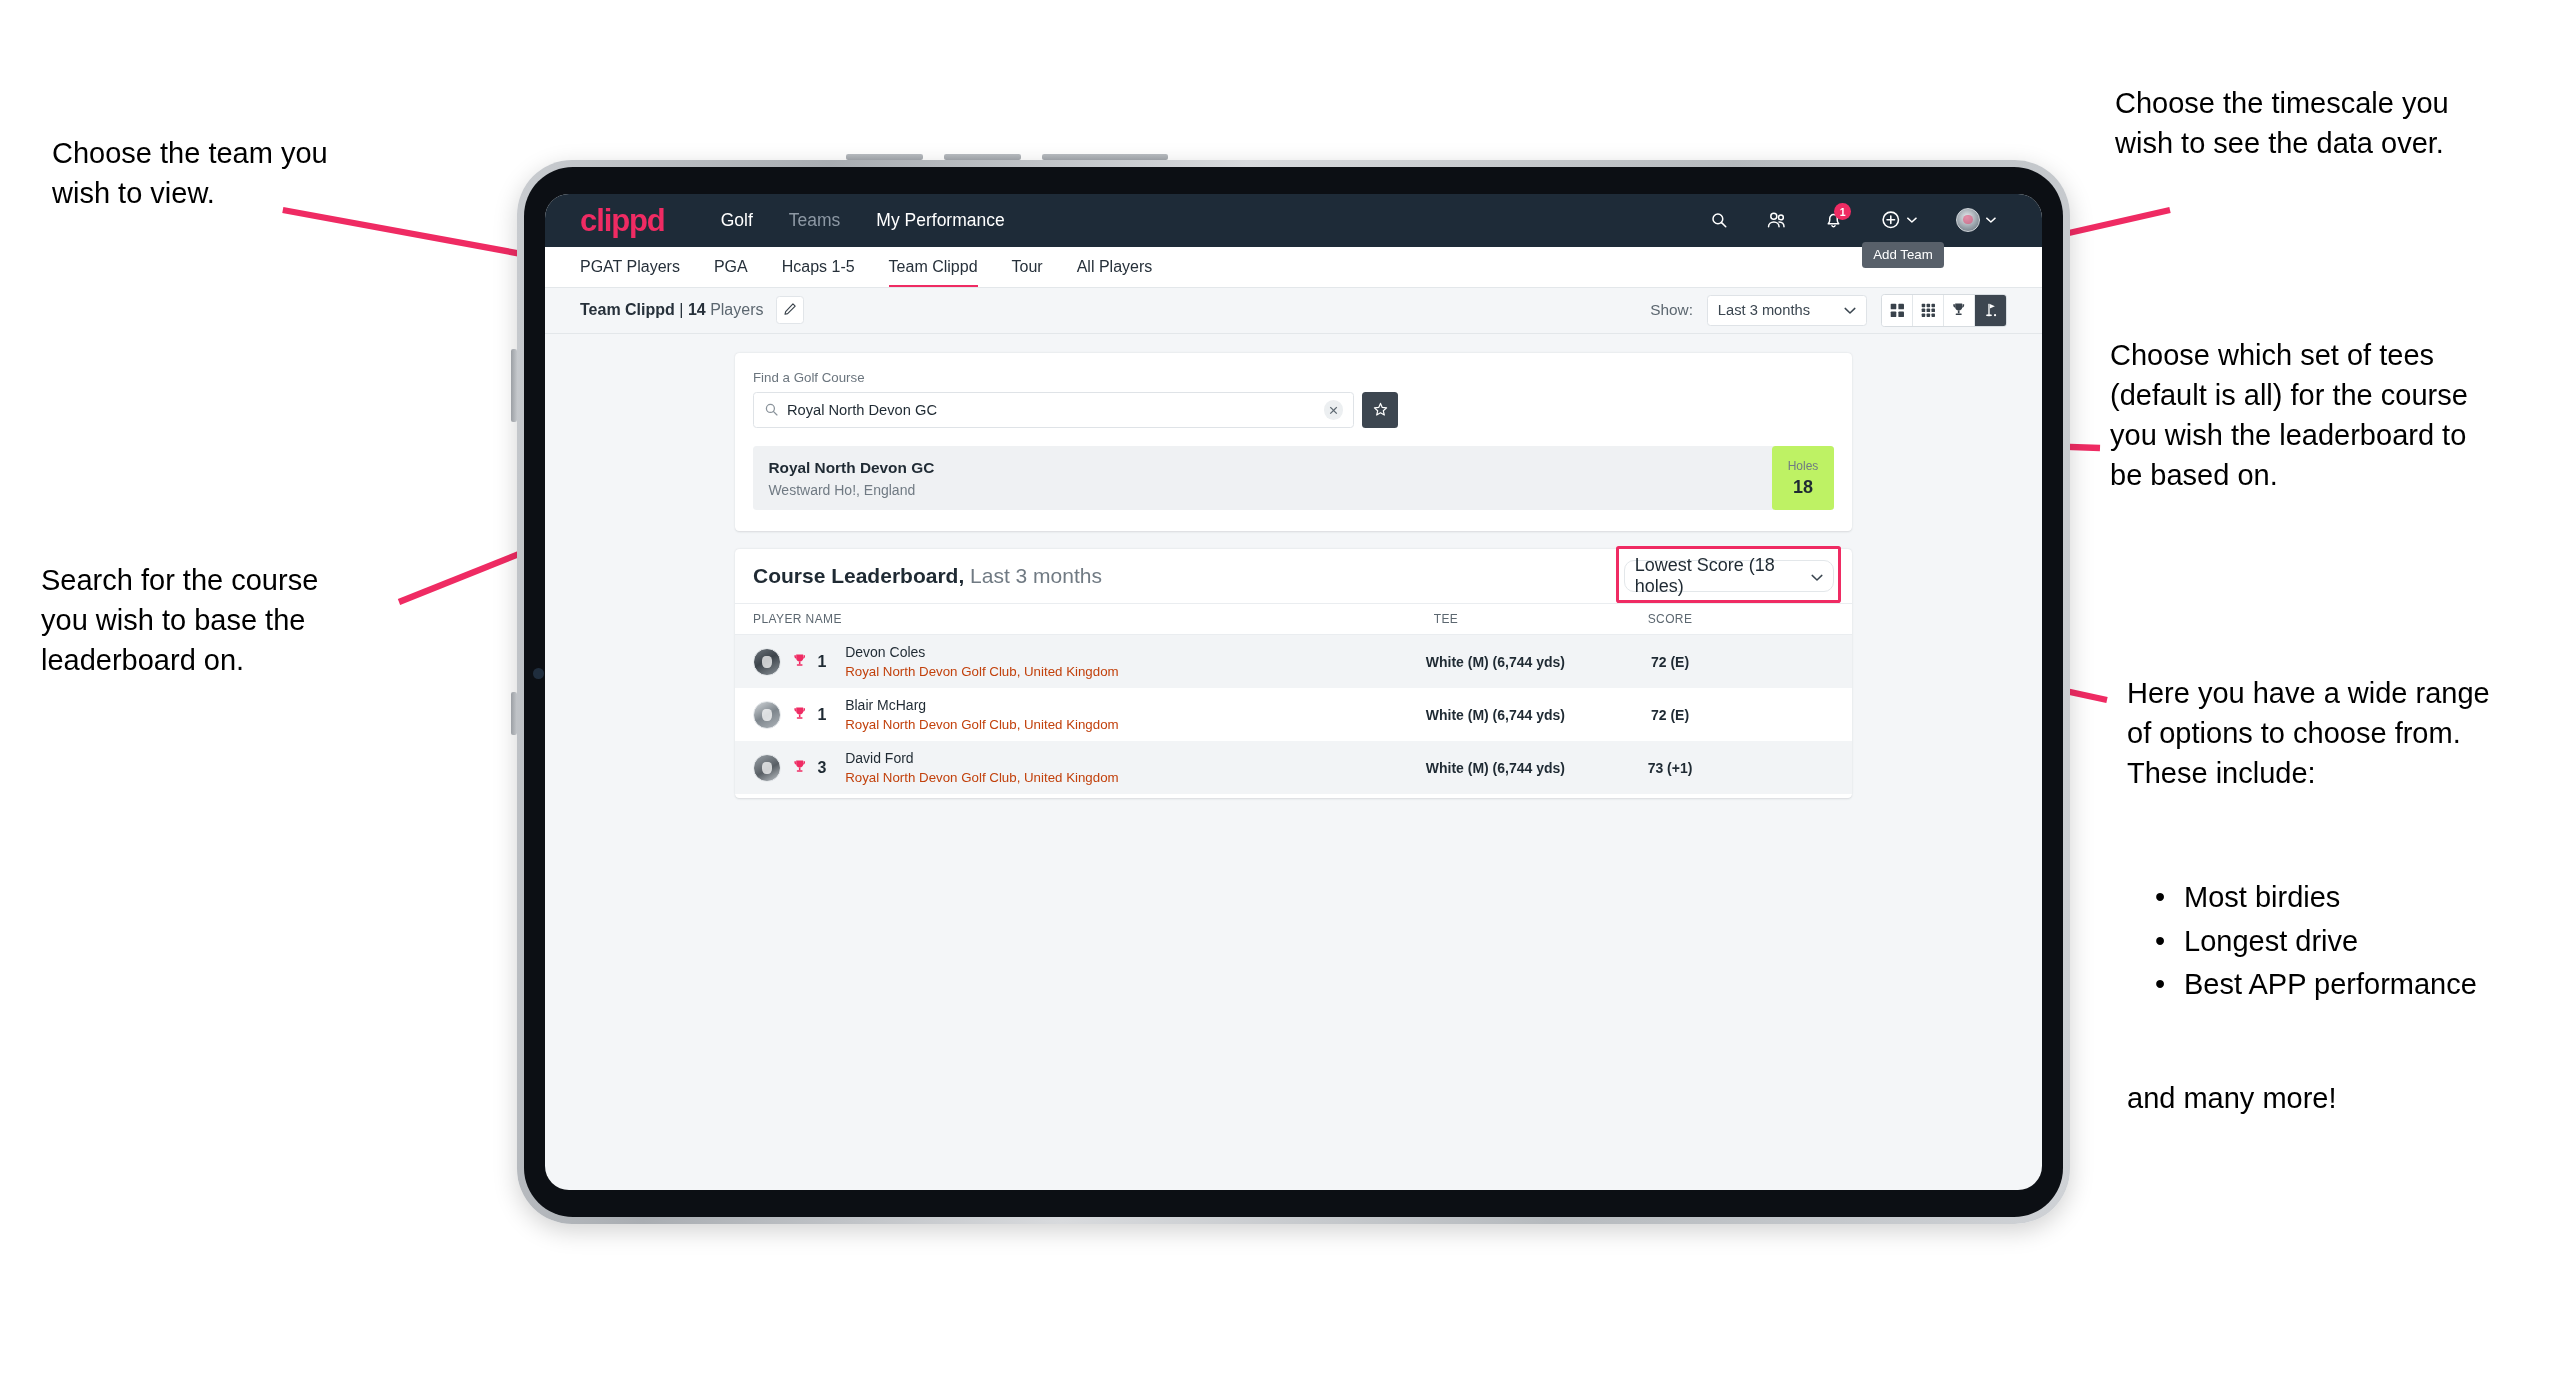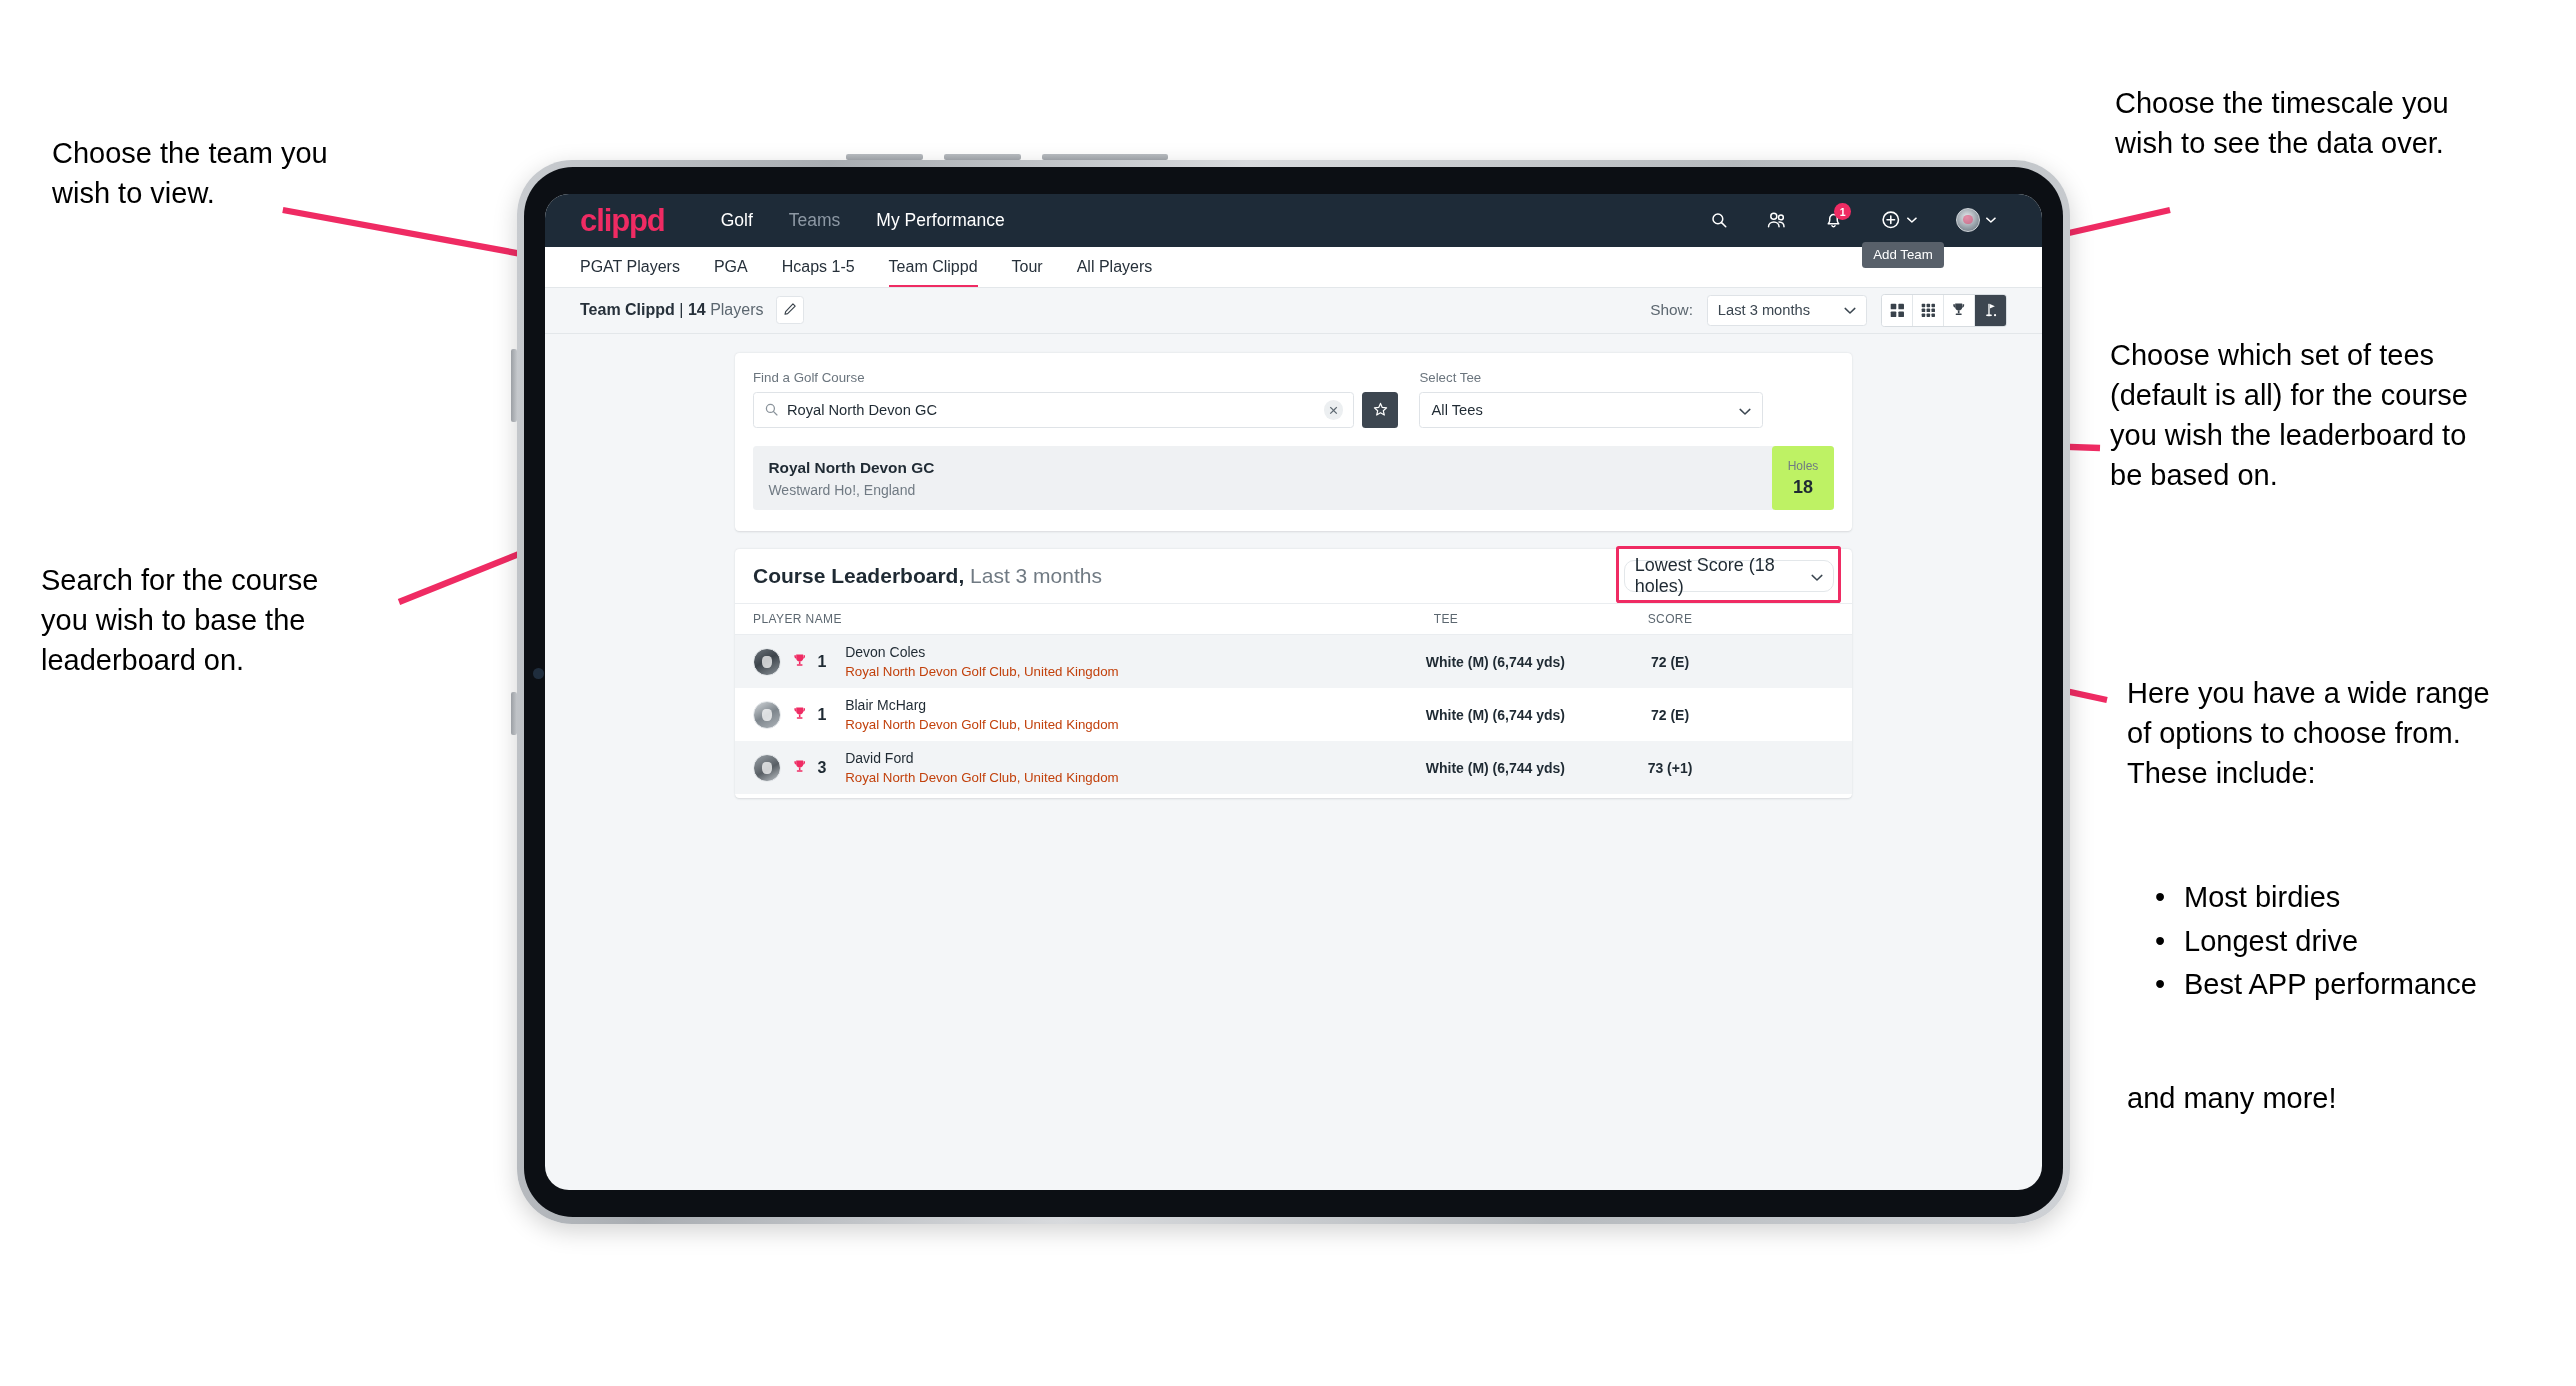--- a/index.html
+++ b/index.html
@@ -473,31 +473,20 @@
                   </div>
                   <div class="star-btn">
                     <span>
                       <svg width="17" height="17" viewBox="0 0 24 24" fill="none" stroke="#ffffff" stroke-width="1.7">
                         <path d="M12 3.4 L14.5 9.1 L20.6 9.7 L16 13.8 L17.4 19.8 L12 16.6 L6.6 19.8 L8 13.8 L3.4 9.7 L9.5 9.1 Z" stroke-linejoin="round"></path>
                       </svg>
                     </span>
                   </div>
                 </div>
               </div>
-              <div class="field tee-field">
-                <div class="flabel">Select Tee</div>
-                <div class="tee-select">
-                  <span>All Tees</span>
-                  <span class="cv">
-                    <svg width="12" height="7.7" viewBox="0 0 17 11" fill="none" stroke="#3b4650" stroke-width="2.1">
-                      <path d="M1.6 2 L8.5 8.6 L15.4 2" stroke-linecap="round" stroke-linejoin="round"></path>
-                    </svg>
-                  </span>
-                </div>
-              </div>
             </div>
 
             <div class="course-row">
               <div>
                 <div class="course-name">Royal North Devon GC</div>
                 <div class="course-loc">Westward Ho!, England</div>
               </div>
               <div class="holes-box">
                 <div class="holes-lbl">Holes</div>
                 <div class="holes-val">18</div>

